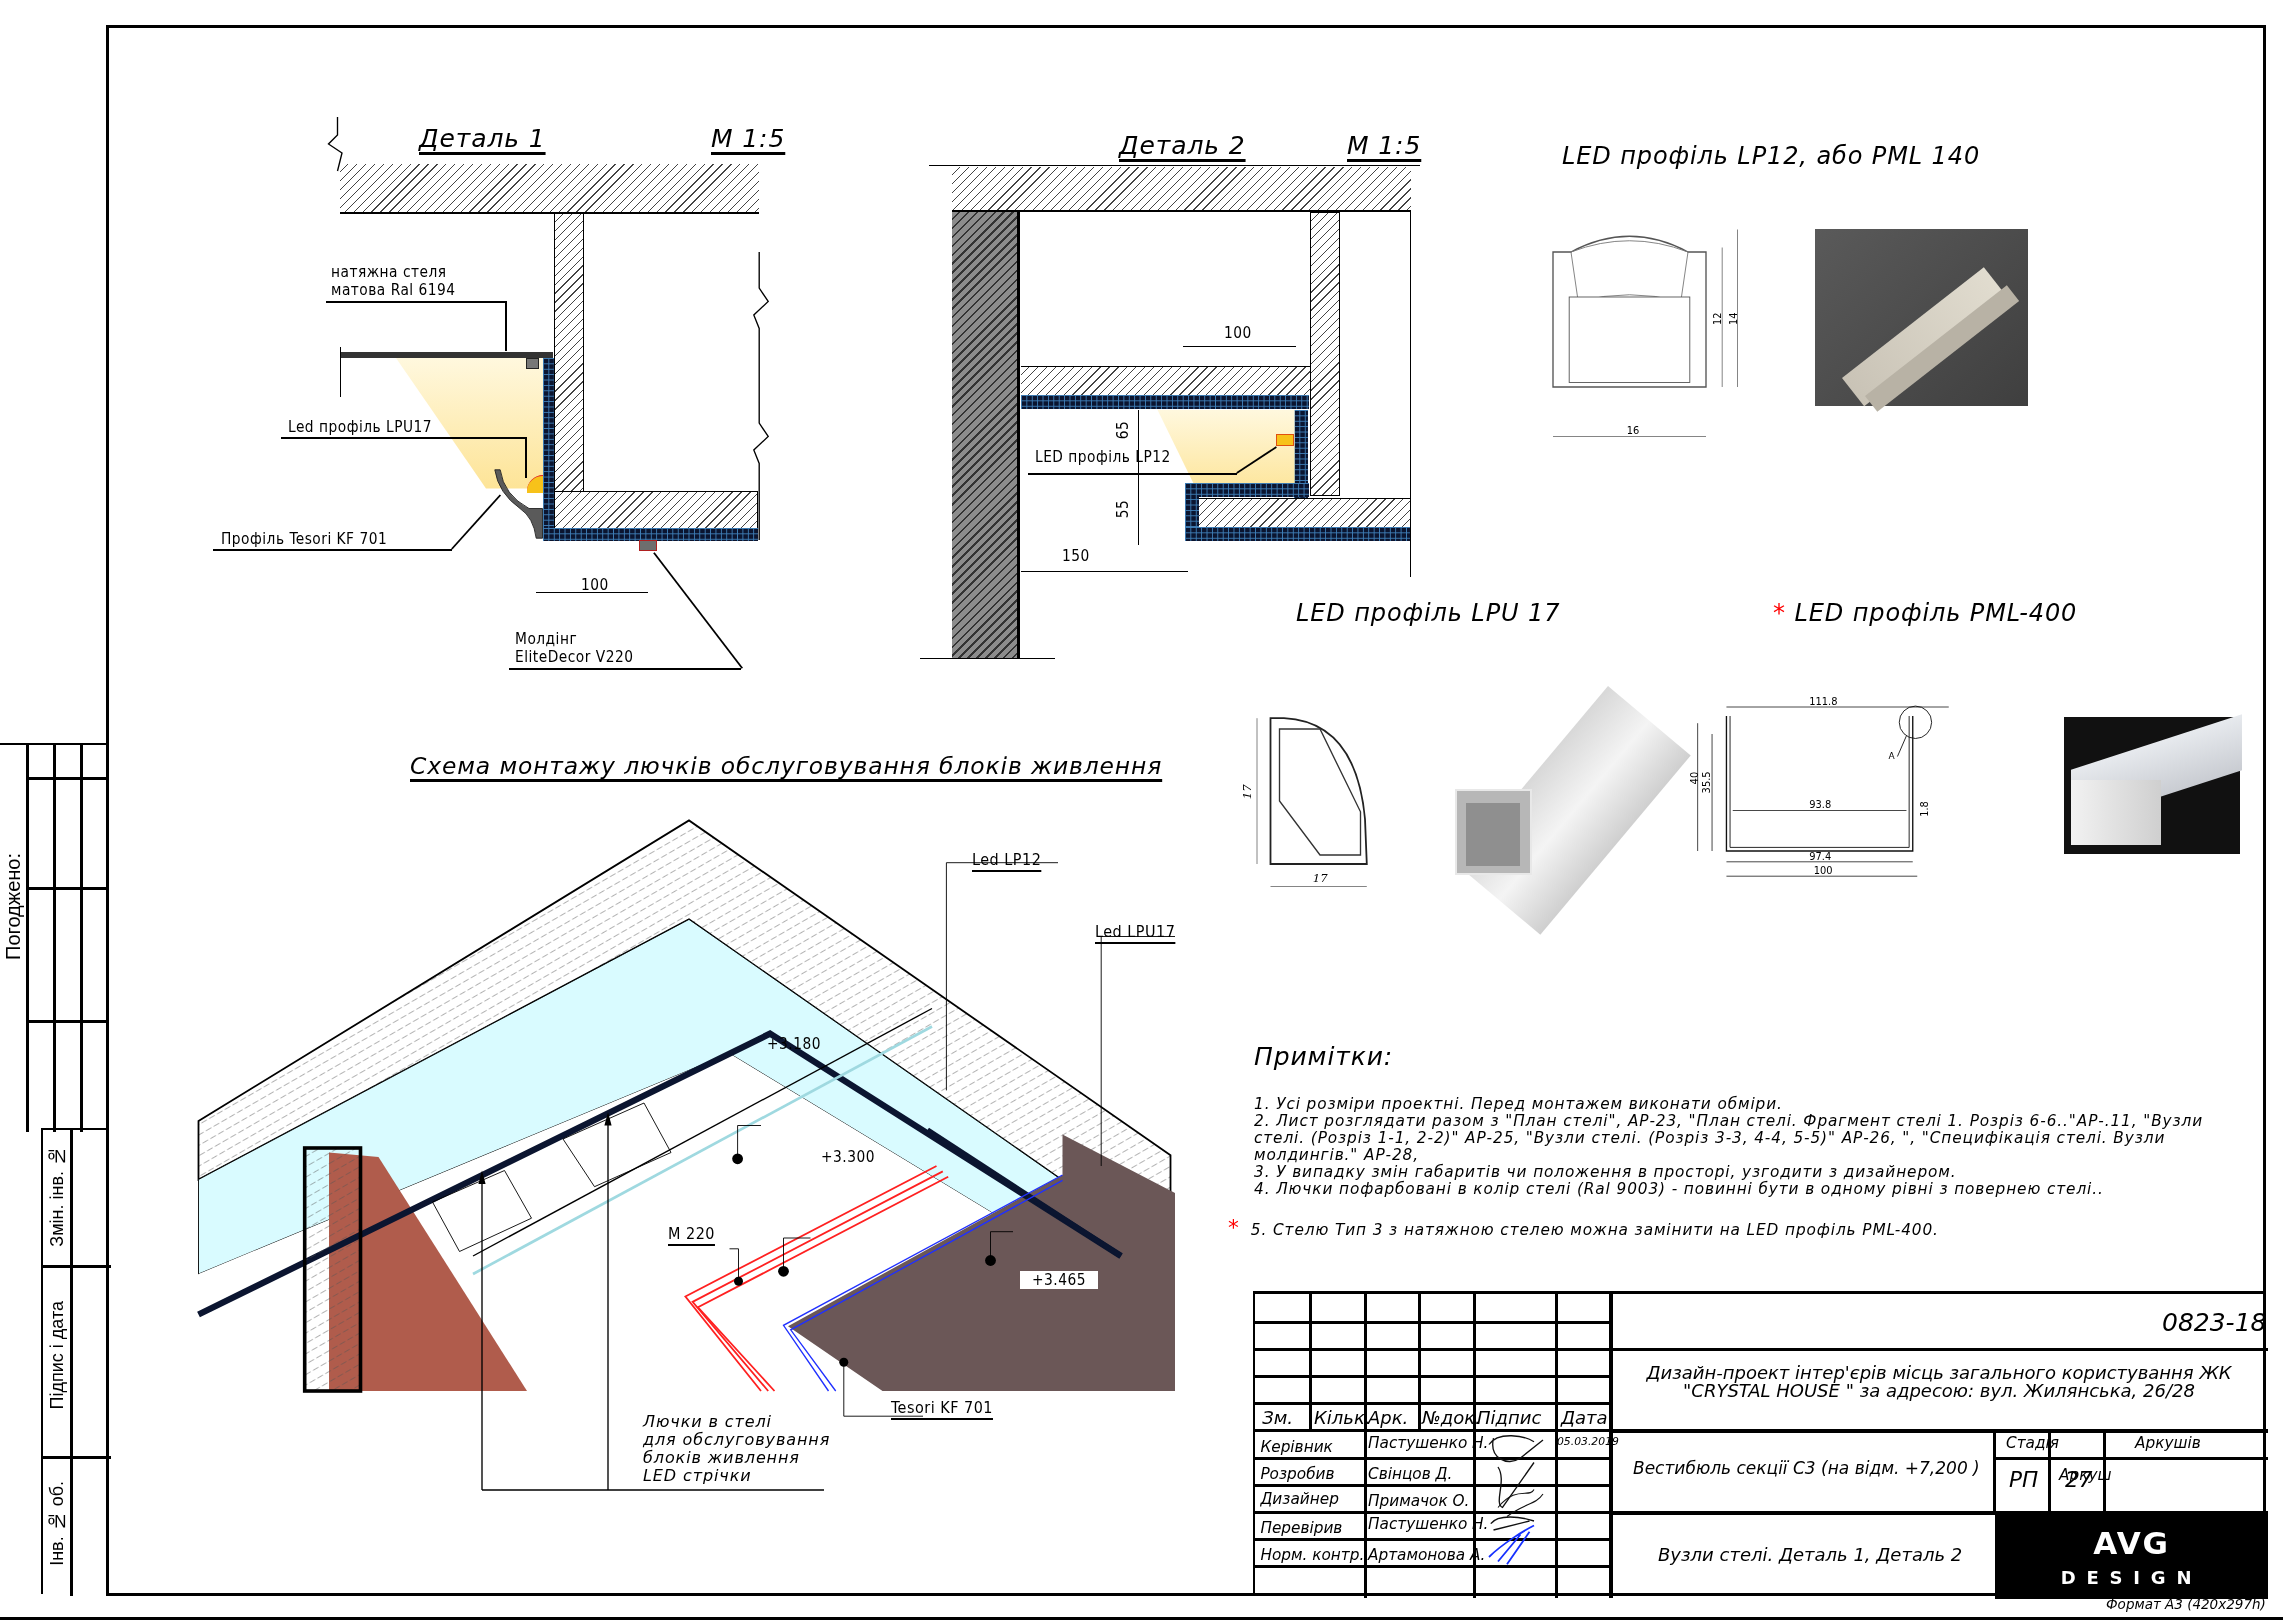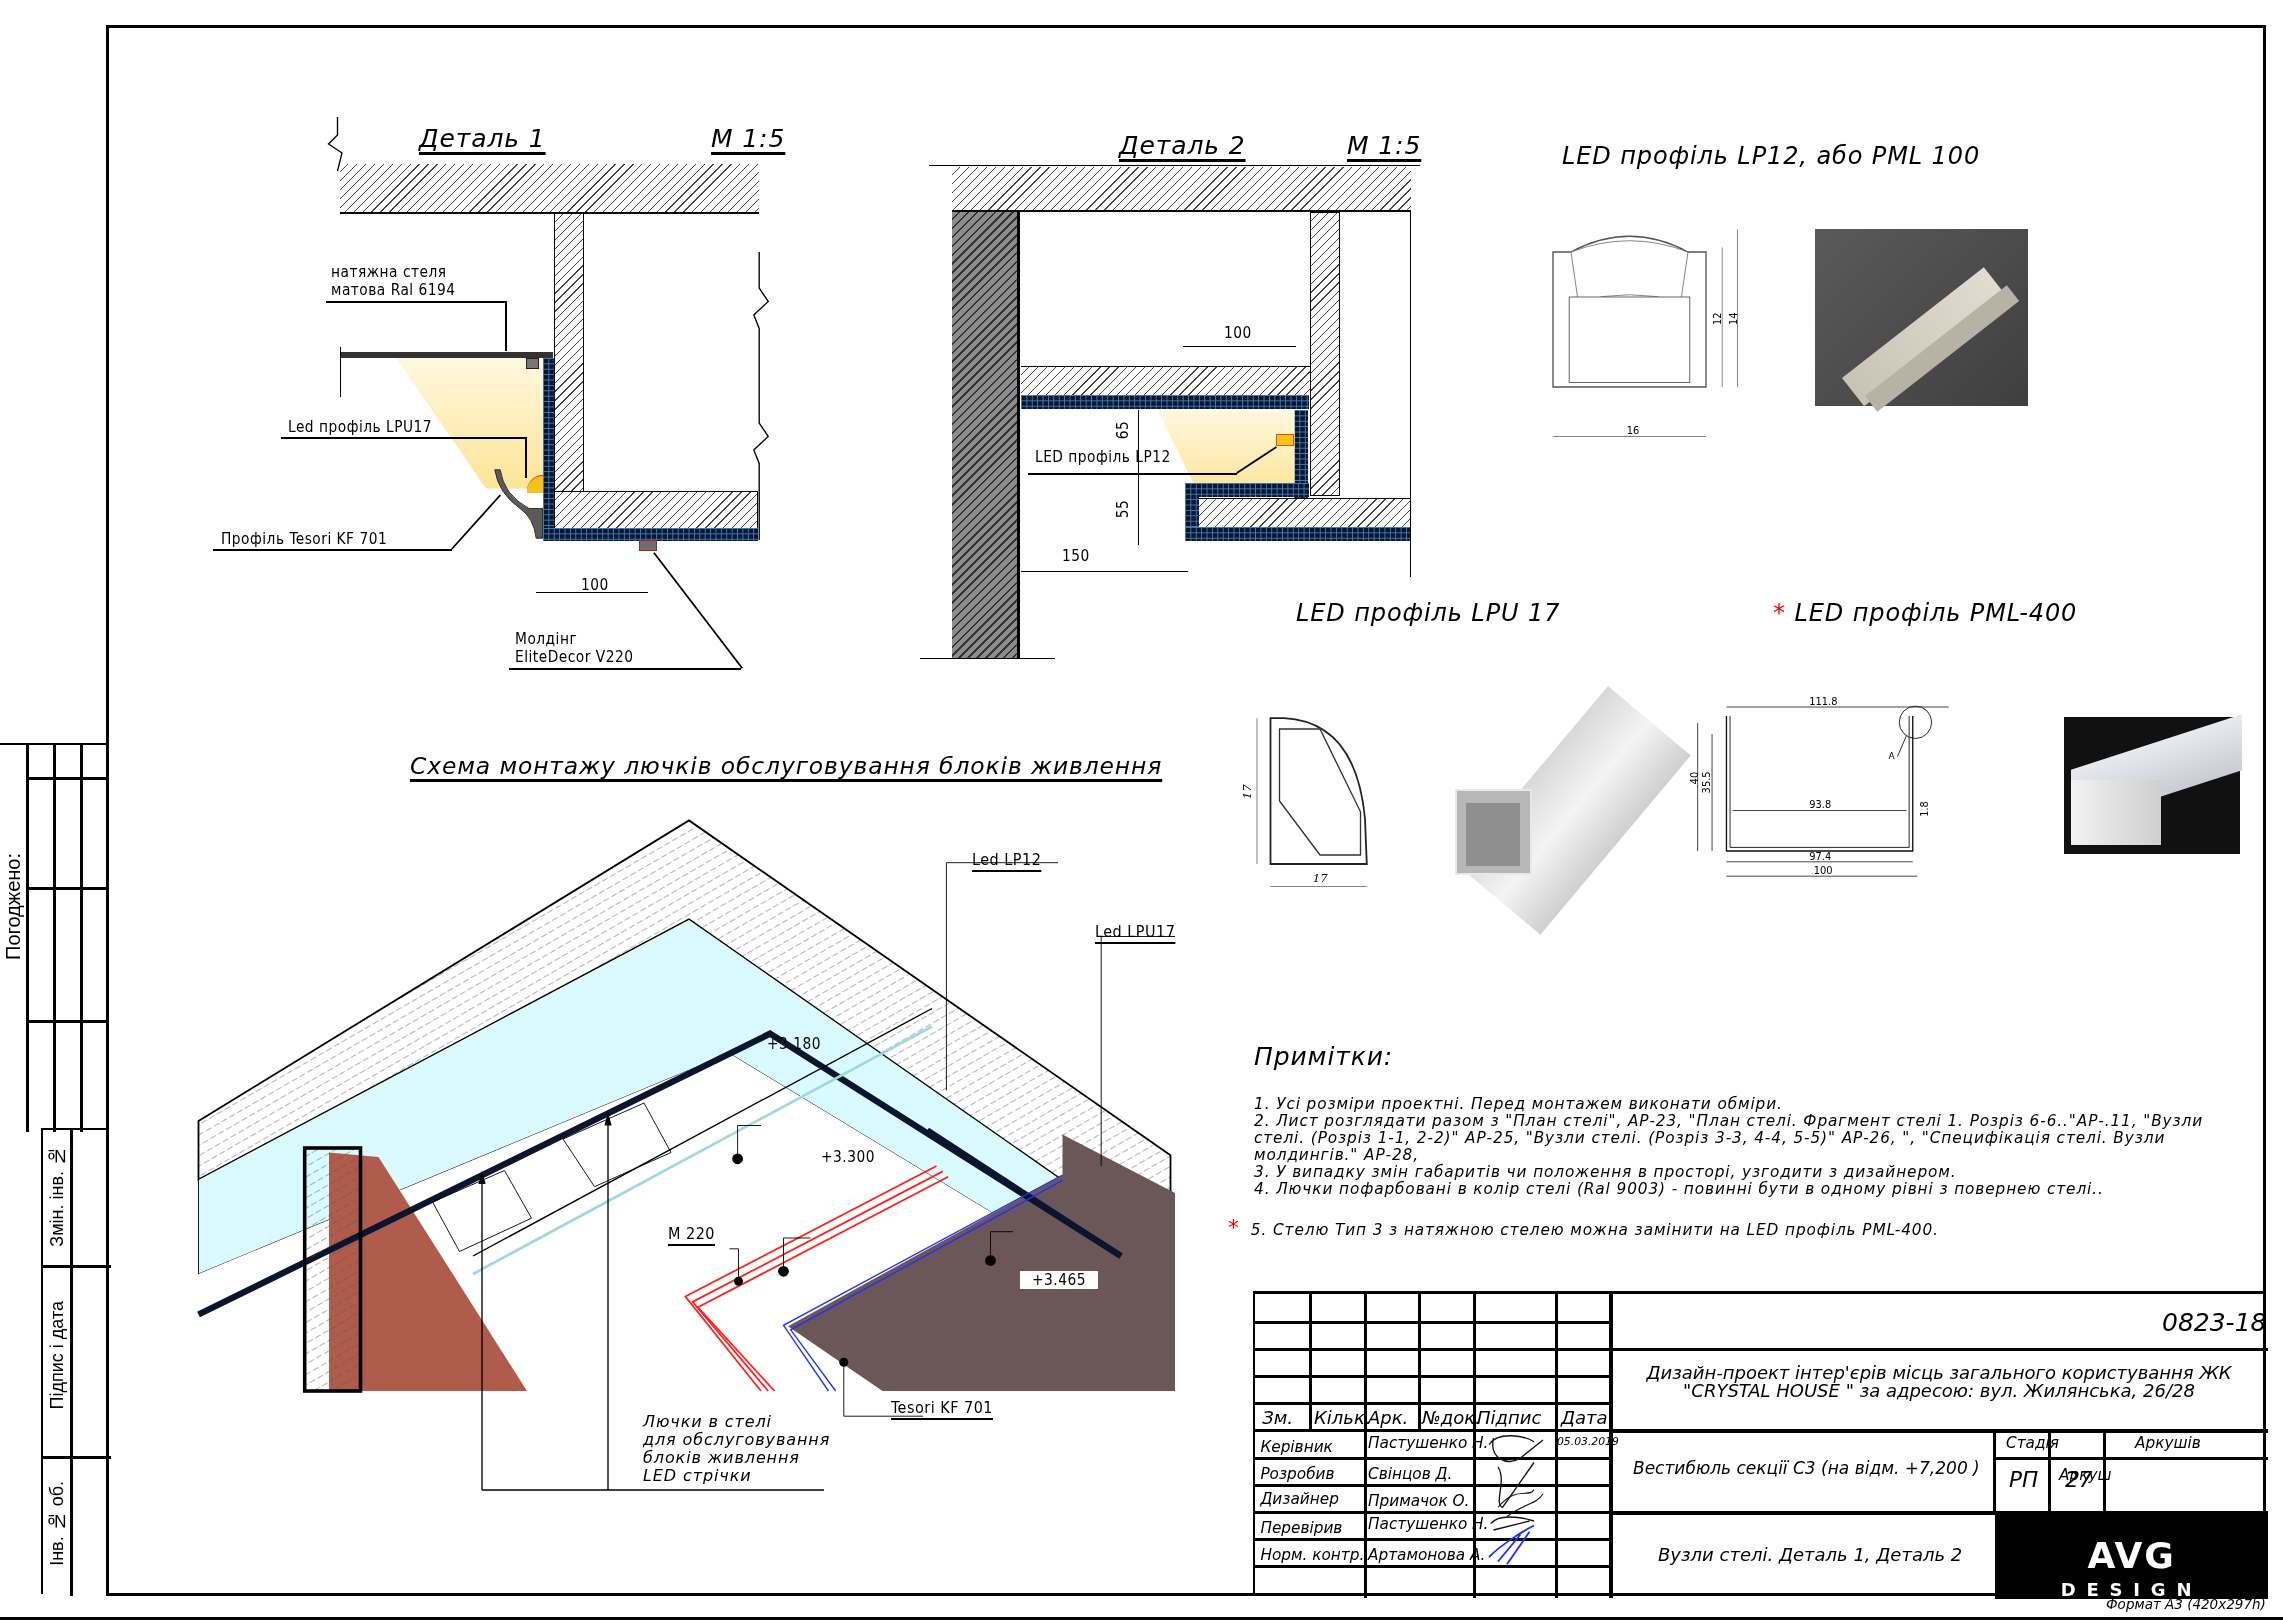--- a/index.html
+++ b/index.html
@@ -150,21 +150,21 @@
   <div class="leader" style="left:1021px;top:571px;width:167px;height:1.4px;"></div>
   <div class="abs cadn label" style="left:1062px;top:547px;">150</div>
 
   <div class="abs cadn label" style="left:1035px;top:448px;text-align:right;">LED профіль LP12</div>
   <div class="leader" style="left:1028px;top:473px;width:209px;height:1.8px;"></div>
   <svg style="left:1235px;top:445px;" width="45" height="31" viewBox="0 0 50 34">
       <line x1="2" y1="31" x2="46" y2="2" stroke="#000" stroke-width="2"></line>
     </svg>
 </div>
 
-<div class="abs cad" style="left:1562px;top:142px;font-size:24px;">LED профіль LP12, або PML 100</div>
+<div class="abs cad" style="left:1562px;top:142px;font-size:24px;">LED профіль LP12, або PML 140</div>
 <svg style="left:1544px;top:225px;" width="234" height="225" viewBox="0 0 260 250">
   <path d="M10,30 L30,30 Q95,-5 160,30 L180,30 L180,180 L10,180 Z" fill="none" stroke="#555" stroke-width="1.5"></path>
   <path d="M30,30 Q95,5 160,30 L152,85 Q95,70 38,85 Z" fill="none" stroke="#777" stroke-width="1"></path>
   <rect x="28" y="80" width="134" height="95" fill="#fff" stroke="#555" stroke-width="1"></rect>
   <line x1="198" y1="25" x2="198" y2="180" stroke="#777"></line>
   <line x1="215" y1="5" x2="215" y2="180" stroke="#777"></line>
   <line x1="10" y1="235" x2="180" y2="235" stroke="#777"></line>
   <text x="92" y="232" font-size="11" font-family="DejaVu Sans">16</text>
   <text x="186" y="110" font-size="11" font-family="DejaVu Sans" transform="rotate(-90 192 105)">12</text>
   <text x="203" y="110" font-size="11" font-family="DejaVu Sans" transform="rotate(-90 209 105)">14</text>
@@ -361,17 +361,17 @@
   </div>
   <div class="tb-text" style="left:378px;top:164px;font-size:17px;">Вестибюль секції С3 (на відм. +7,200 )</div>
   <div class="tb-text" style="left:751px;top:140px;font-size:15.3px;">Стадія</div>
   <div class="tb-text" style="left:804px;top:140px;font-size:15.3px;margin-top:32px;">Аркуш</div>
   <div class="tb-text" style="left:880px;top:140px;font-size:15.3px;">Аркушів</div>
   <div class="tb-text" style="left:754px;top:173px;font-size:21.6px;">РП</div>
   <div class="tb-text" style="left:810px;top:173px;font-size:21.6px;">27</div>
   <div class="tb-text" style="left:403px;top:250px;font-size:18px;">Вузли стелі. Деталь 1, Деталь 2</div>
 
   <div class="abs" style="left:740px;top:221px;width:273px;height:84px;background:#000;color:#fff;text-align:center;">
-    <div style="font-family:'DejaVu Sans',sans-serif;font-weight:bold;font-size:36px;line-height:45px;letter-spacing:1.8px;margin-top:18px;">AVG</div>
+    <div style="font-family:'DejaVu Sans',sans-serif;font-weight:bold;font-size:31px;line-height:45px;letter-spacing:1.8px;margin-top:6px;">AVG</div>
     <div style="font-family:'DejaVu Sans',sans-serif;font-weight:bold;font-size:18px;letter-spacing:10.8px;line-height:23.4px;">DESIGN</div>
   </div>
 </div>
 
 
 </body></html>

